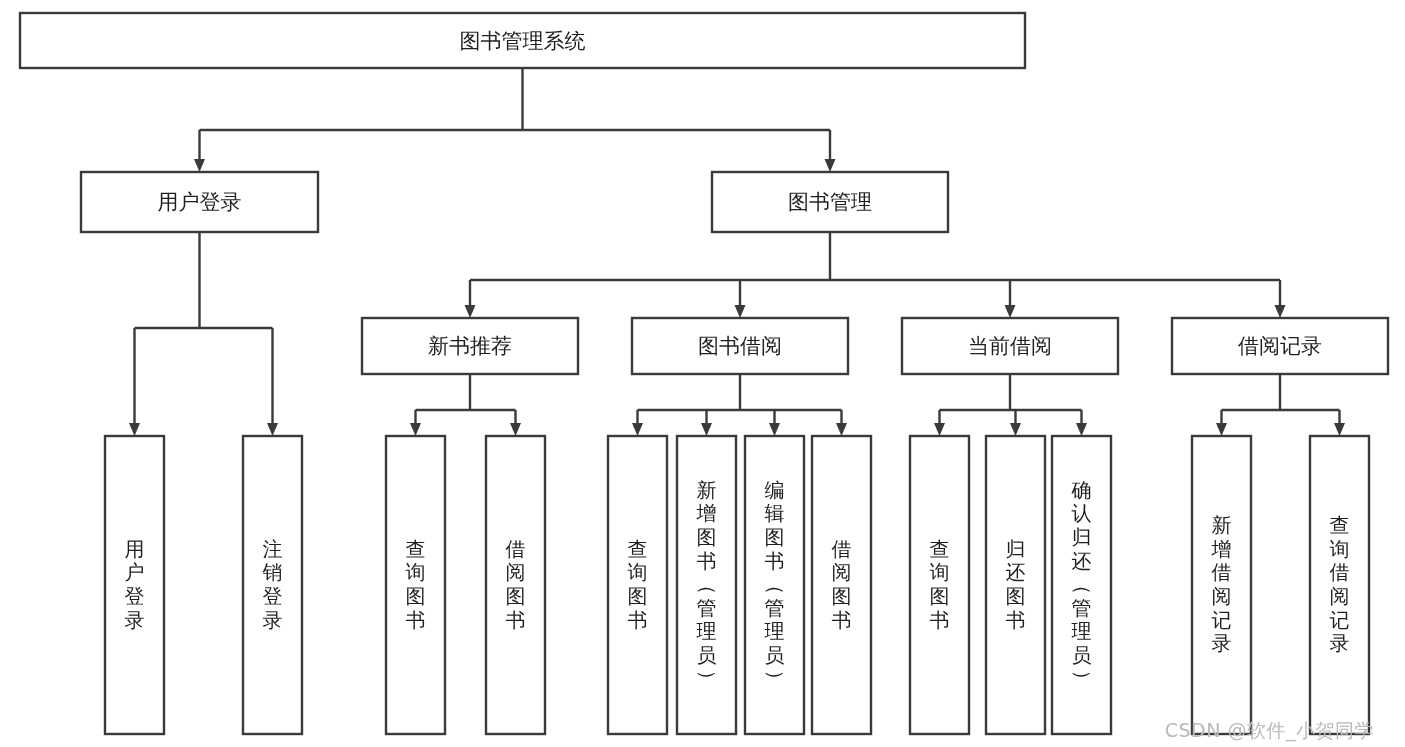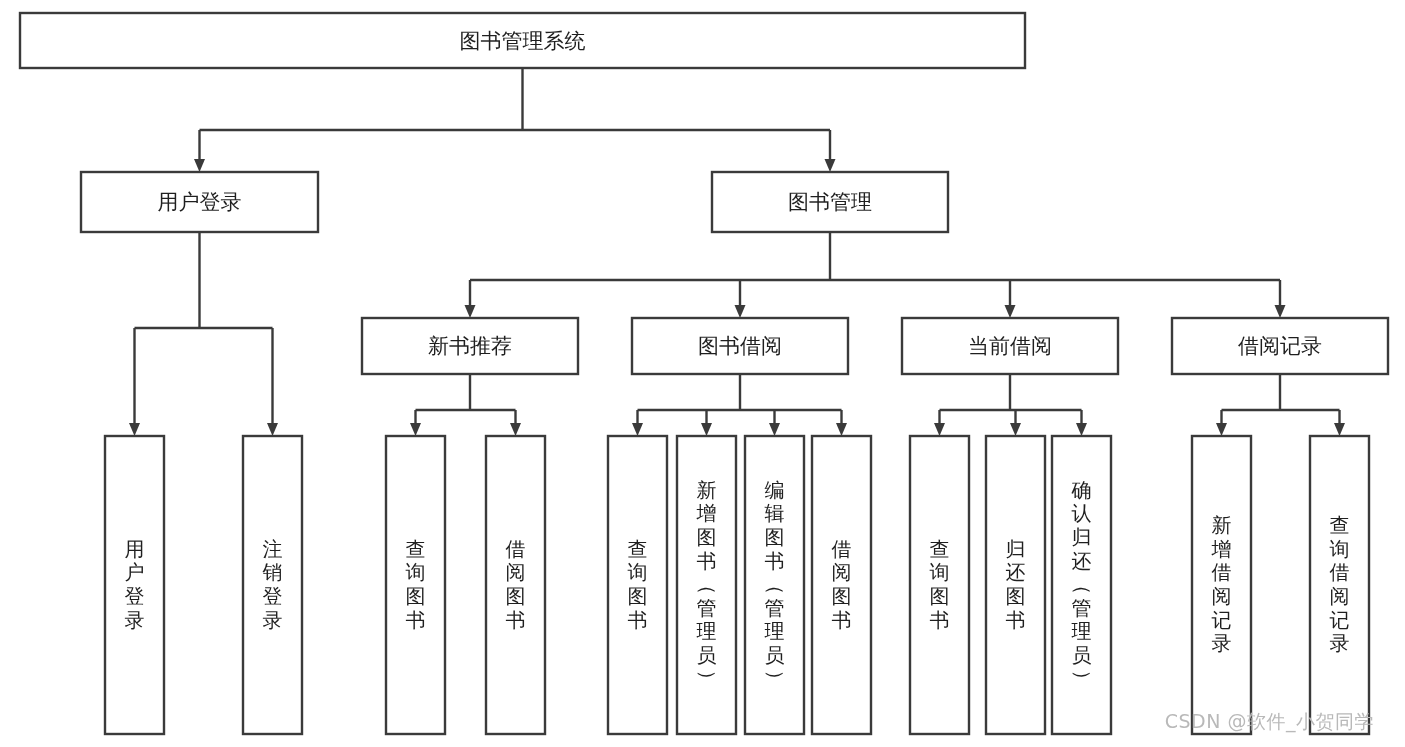--- a/index.html
+++ b/index.html
@@ -65,21 +65,21 @@
   .leaf-label span.ch {
     display: block;
   }
   .leaf-label span.ch.rot {
     display: block;
     transform: rotate(90deg);
   }
   .watermark {
     position: absolute;
     right: 12px;
-    bottom: 12px;
+    bottom: 3px;
     font-family: "DejaVu Sans", "Liberation Sans", sans-serif;
     font-size: 19px;
     color: #b9b9b9;
     letter-spacing: 0.5px;
     white-space: nowrap;
     user-select: none;
   }
 </style>
 </head>
 <body>

